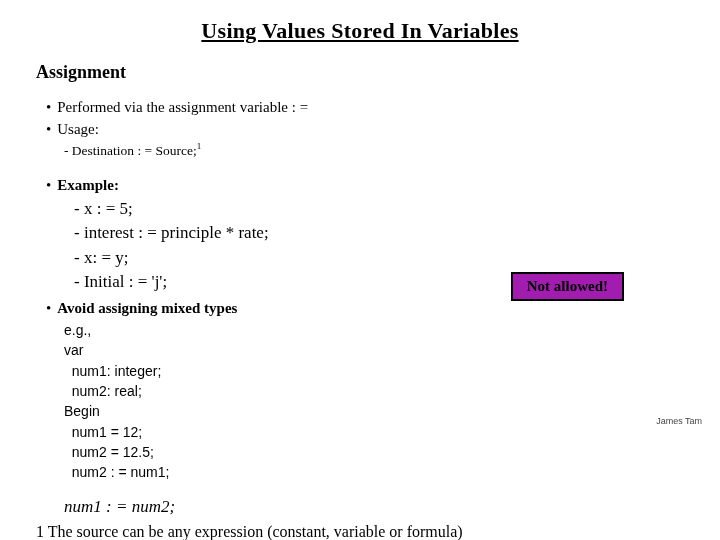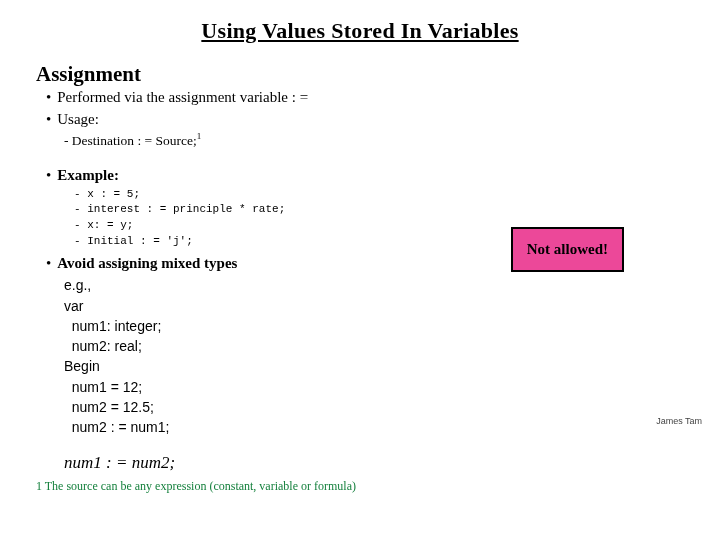--- a/index.html
+++ b/index.html
@@ -25,23 +25,23 @@
     .title {
       text-align: center;
       font-size: 22px;
       font-weight: bold;
       text-decoration: underline;
       margin-bottom: 18px;
       letter-spacing: 0.3px;
     }
 
     .section-header {
-      font-size: 21px;
-      font-weight: bold;
-      margin-bottom: 0;
+      font-size: 18px;
+      font-weight: bold;
+      margin-bottom: 14px;
     }
 
     .bullet-list {
       list-style: none;
       padding-left: 10px;
     }
 
     .bullet-item {
       margin-bottom: 1px;
       display: flex;
@@ -75,22 +75,22 @@
       font-size: 9px;
     }
 
     .example-block {
       padding-left: 38px;
       margin-top: 0px;
       margin-bottom: 3px;
     }
 
     .example-line {
-      font-size: 11px;
-      font-family: Liberation Mono, monospace;
+      font-size: 17px;
+      font-family: Liberation Serif, serif;
       line-height: 1.45;
     }
 
     .avoid-block {
       padding-left: 28px;
       margin-top: 0px;
       margin-bottom: 2px;
     }
 
     .avoid-line {
@@ -101,41 +101,41 @@
 
     .not-allowed-container {
       position: relative;
     }
 
     .not-allowed-box {
       position: absolute;
       right: 60px;
       top: -48px;
       border: 2px solid #000;
-      padding: 12px 14px;
-      font-size: 15px;
-      font-weight: bold;
-      font-family: 'Times New Roman', Times, serif;
-      background: #ec4899;
+      padding: 4px 14px;
+      font-size: 15px;
+      font-weight: bold;
+      font-family: 'Times New Roman', Times, serif;
+      background: #a21caf;
       white-space: nowrap;
     }
 
     .italic-formula {
       font-style: italic;
       font-size: 17px;
       padding-left: 28px;
       margin-top: 15px;
       margin-bottom: 6px;
       font-family: 'Times New Roman', Times, serif;
     }
 
     .footnote {
-      font-size: 12px;
+      font-size: 16px;
       margin-top: 4px;
-      color: #15803d;
+      color: #000000;
       font-family: 'Times New Roman', Times, serif;
     }
 
     .footer-brand {
       position: absolute;
       bottom: 10px;
       right: 18px;
       font-size: 9px;
       color: #444;
       font-family: Arial, sans-serif;

